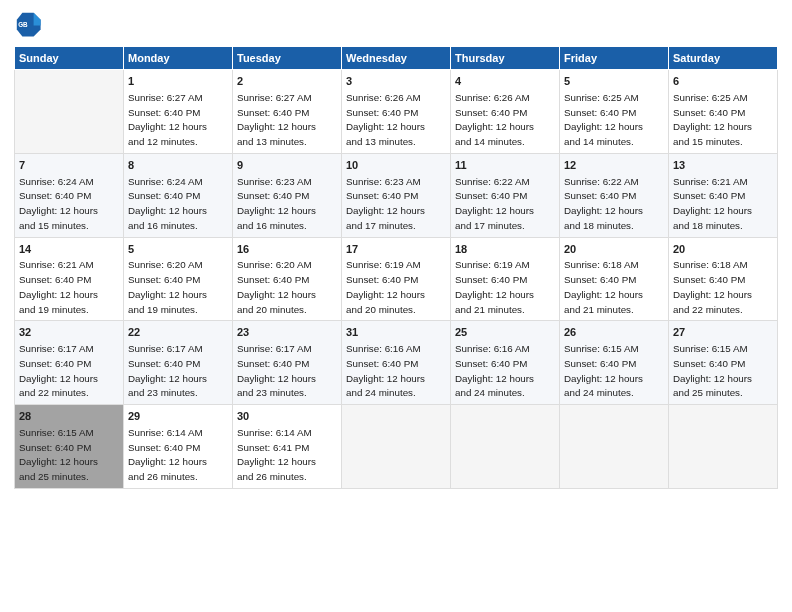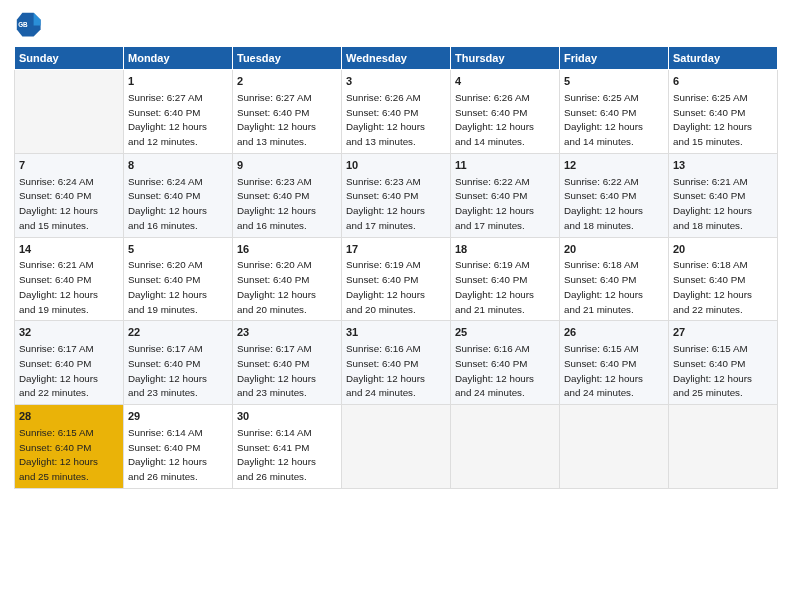--- a/index.html
+++ b/index.html
@@ -240,21 +240,21 @@
           <td style="background: rgb(245, 247, 250);"><span class="day-num">26</span><span class="day-info" style="white-space: pre-line;">Sunrise: 6:15 AM
 Sunset: 6:40 PM
 Daylight: 12 hours
 and 24 minutes.</span></td>
           <td style="background: rgb(245, 247, 250);"><span class="day-num">27</span><span class="day-info" style="white-space: pre-line;">Sunrise: 6:15 AM
 Sunset: 6:40 PM
 Daylight: 12 hours
 and 25 minutes.</span></td>
         </tr>
         <tr>
-          <td style="background: #eab308; margin-top: 32px;"><span class="day-num">28</span><span class="day-info" style="white-space: pre-line;">Sunrise: 6:15 AM
+          <td style="background: #a3a3a3; margin-top: 32px;"><span class="day-num">28</span><span class="day-info" style="white-space: pre-line;">Sunrise: 6:15 AM
 Sunset: 6:40 PM
 Daylight: 12 hours
 and 25 minutes.</span></td>
           <td style="background: rgb(255, 255, 255);"><span class="day-num">29</span><span class="day-info" style="white-space: pre-line;">Sunrise: 6:14 AM
 Sunset: 6:40 PM
 Daylight: 12 hours
 and 26 minutes.</span></td>
           <td style="background: rgb(255, 255, 255); margin-left: 32px;"><span class="day-num">30</span><span class="day-info" style="white-space: pre-line;">Sunrise: 6:14 AM
 Sunset: 6:41 PM
 Daylight: 12 hours

